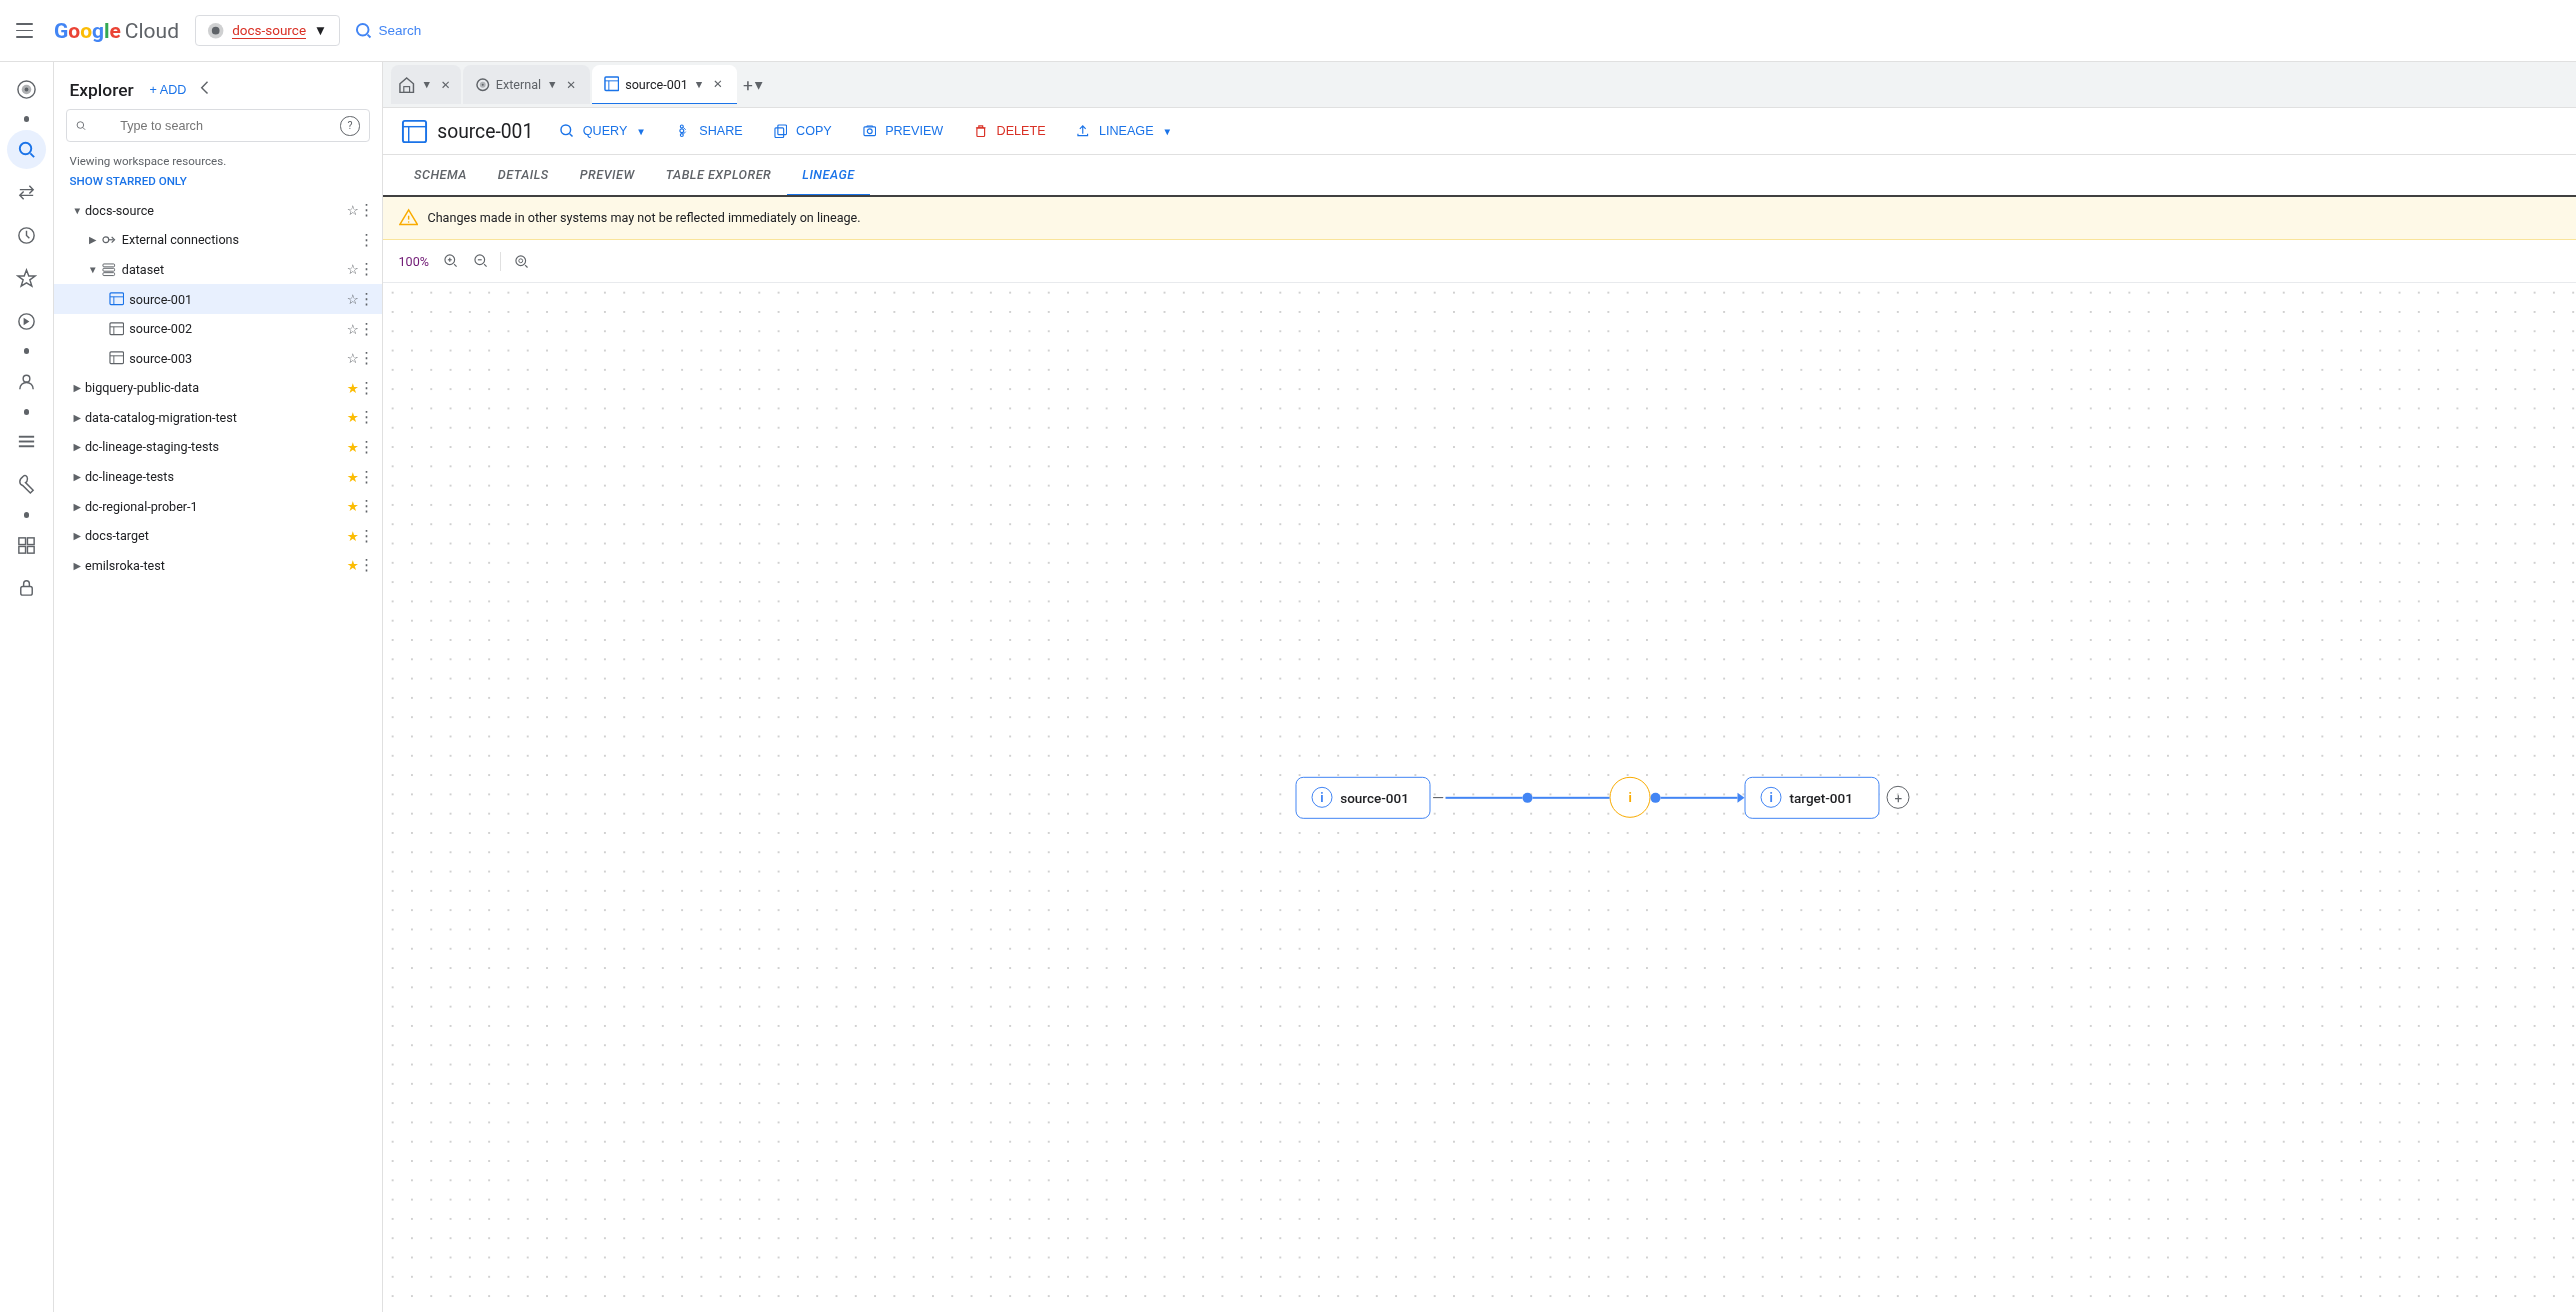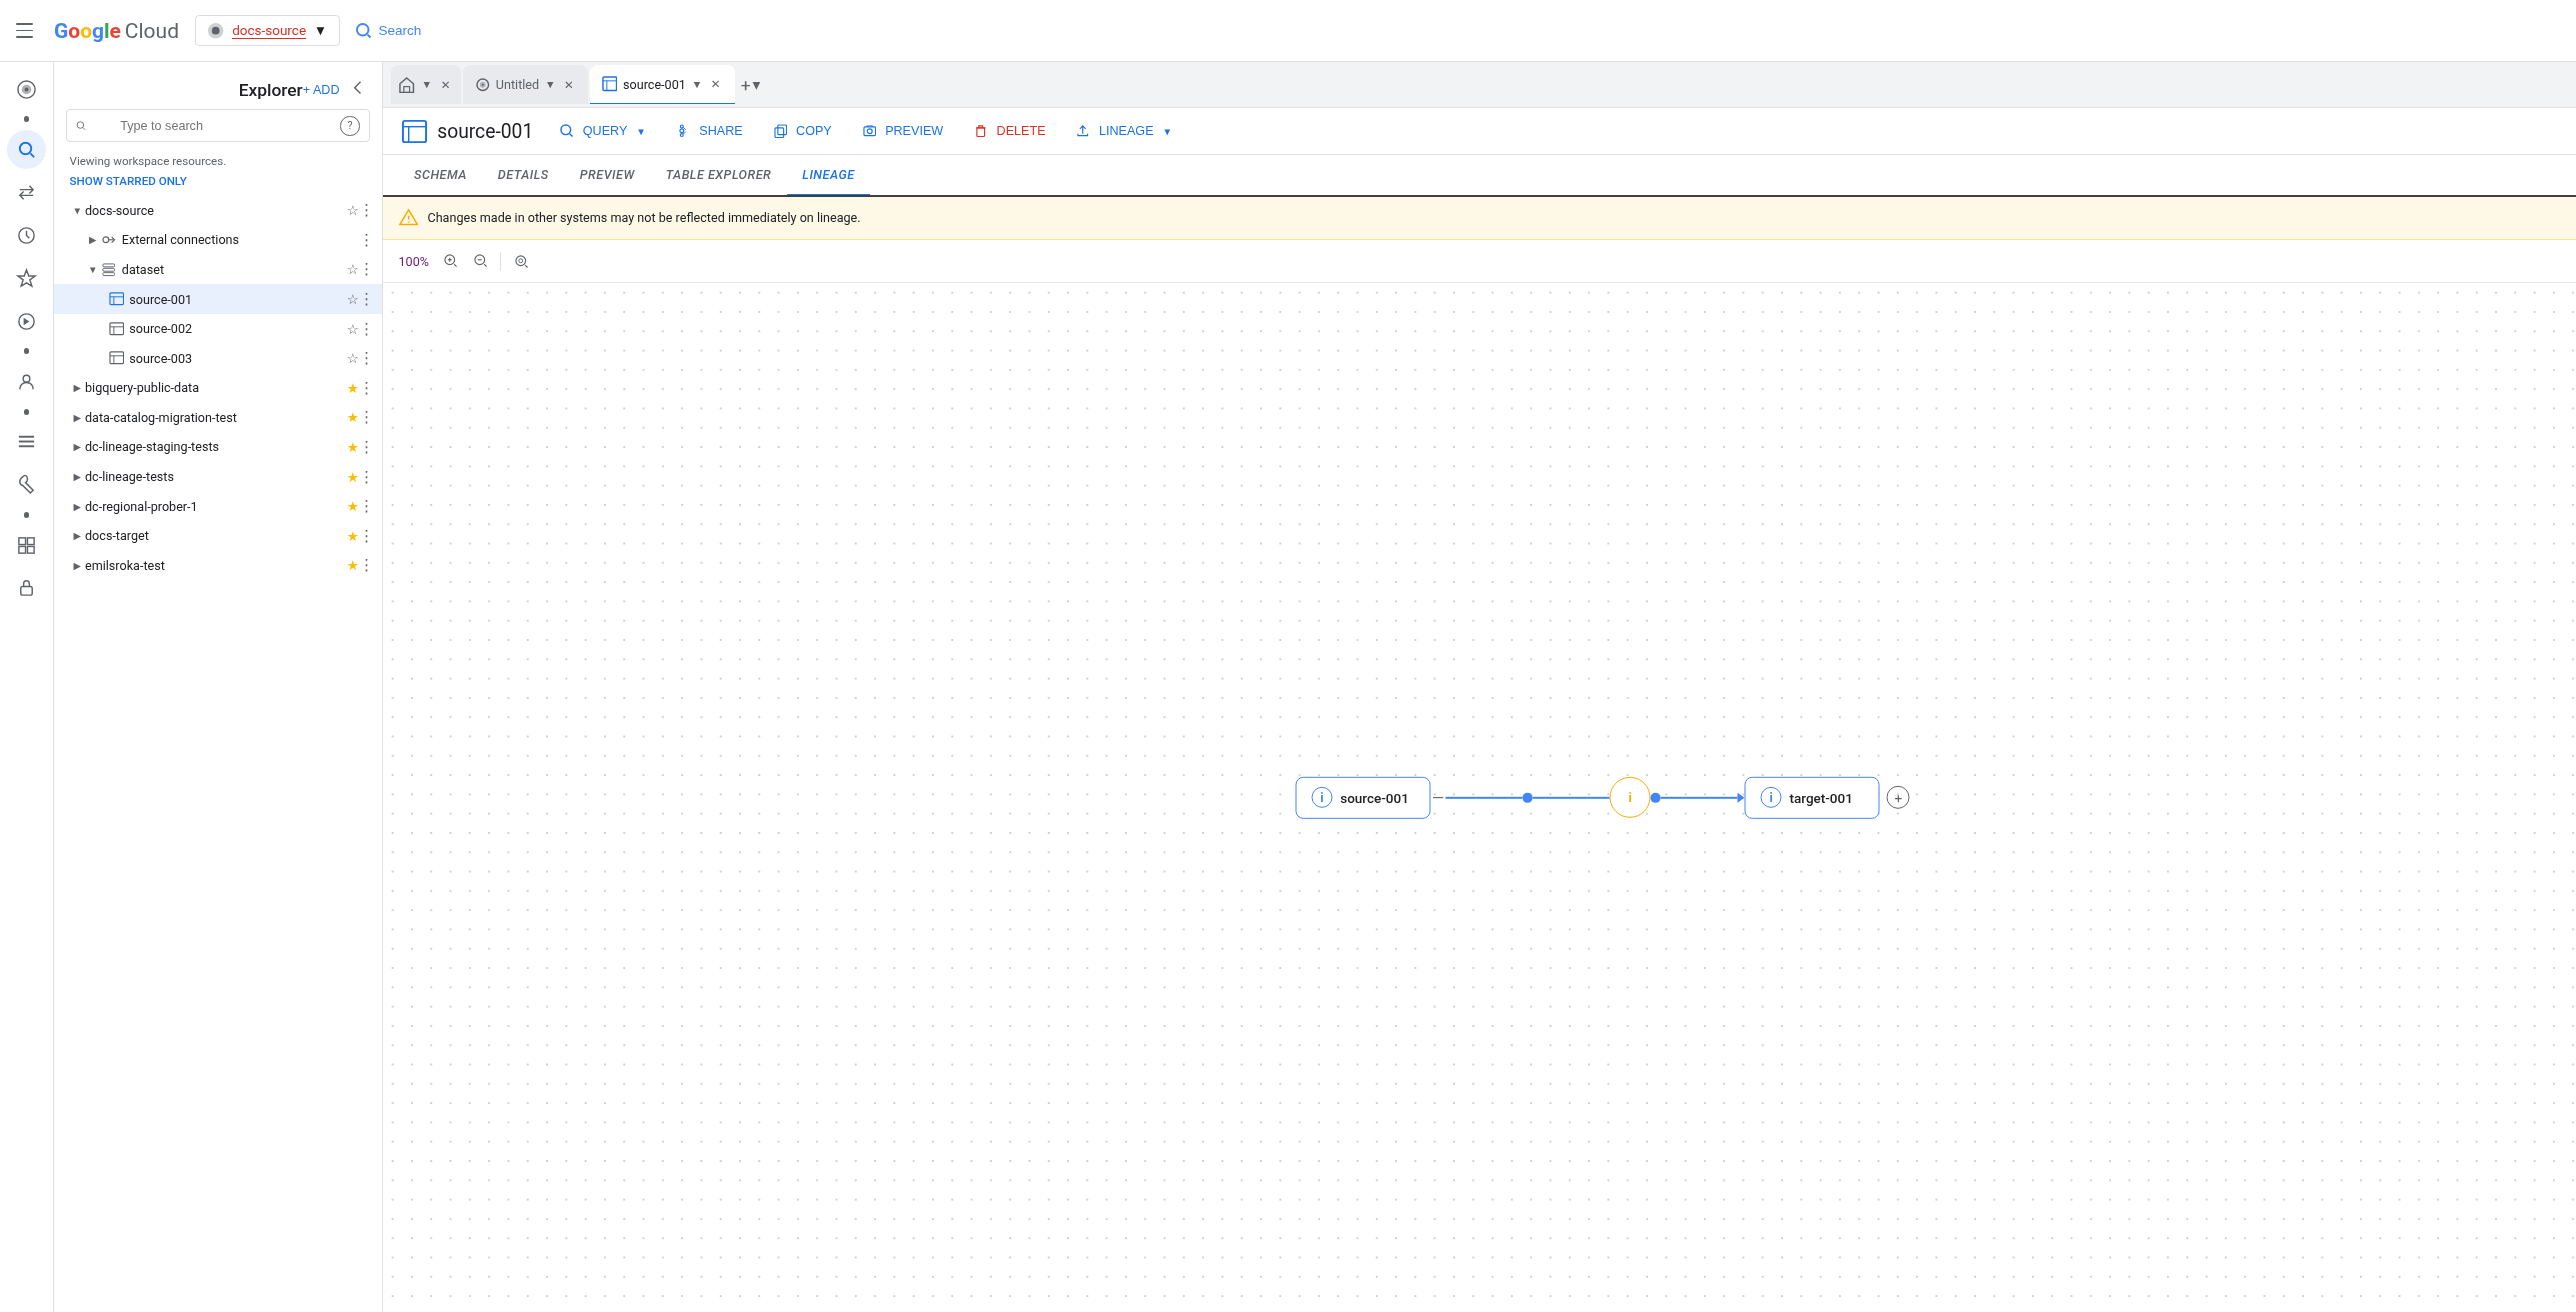--- a/index.html
+++ b/index.html
@@ -97,21 +97,22 @@
       background: #fff;
       border-right: 1px solid #e0e0e0;
       display: flex;
       flex-direction: column;
       flex-shrink: 0;
     }
     .explorer-header {
       padding: 15.5px 15.5px 7.7px;
       display: flex;
       align-items: center;
-      justify-content: flex-end;
+      justify-content: flex-start;
+      gap: 16px;
     }
     .explorer-title { font-size: 17.4px; font-weight: 500; }
     .explorer-actions { display: flex; align-items: center; gap: 7.7px; }
     .add-btn {
       display: flex;
       align-items: center;
       gap: 3.9px;
       color: #1a73e8;
       font-size: 12.6px;
       font-weight: 500;
@@ -620,21 +621,21 @@
         <span style="font-size:10.6px;color:#5f6368;">▼</span>
         <span class="tab-close">✕</span>
       </div>
 
       <div class="tab">
         <svg width="15.5" height="15.5" viewBox="0 0 16 16">
           <circle cx="8" cy="8" r="6" fill="none" stroke="#5f6368" stroke-width="1.5"></circle>
           <circle cx="8" cy="8" r="3" fill="#5f6368" opacity="0.4"></circle>
           <circle cx="8" cy="8" r="1" fill="#5f6368"></circle>
         </svg>
-        <span>Untitled</span>
+        <span>External</span>
         <span style="font-size:10.6px;color:#5f6368;">▼</span>
         <span class="tab-close">✕</span>
       </div>
 
       <div class="tab active" style="border-bottom: 1.9px solid #1a73e8;">
         <svg width="15.5" height="15.5" viewBox="0 0 16 16">
           <rect x="1" y="1" width="14" height="14" rx="1" stroke="#1a73e8" stroke-width="1.5" fill="none"></rect>
           <line x1="1" y1="5" x2="15" y2="5" stroke="#1a73e8" stroke-width="1"></line>
           <line x1="5" y1="5" x2="5" y2="15" stroke="#1a73e8" stroke-width="1"></line>
         </svg>

